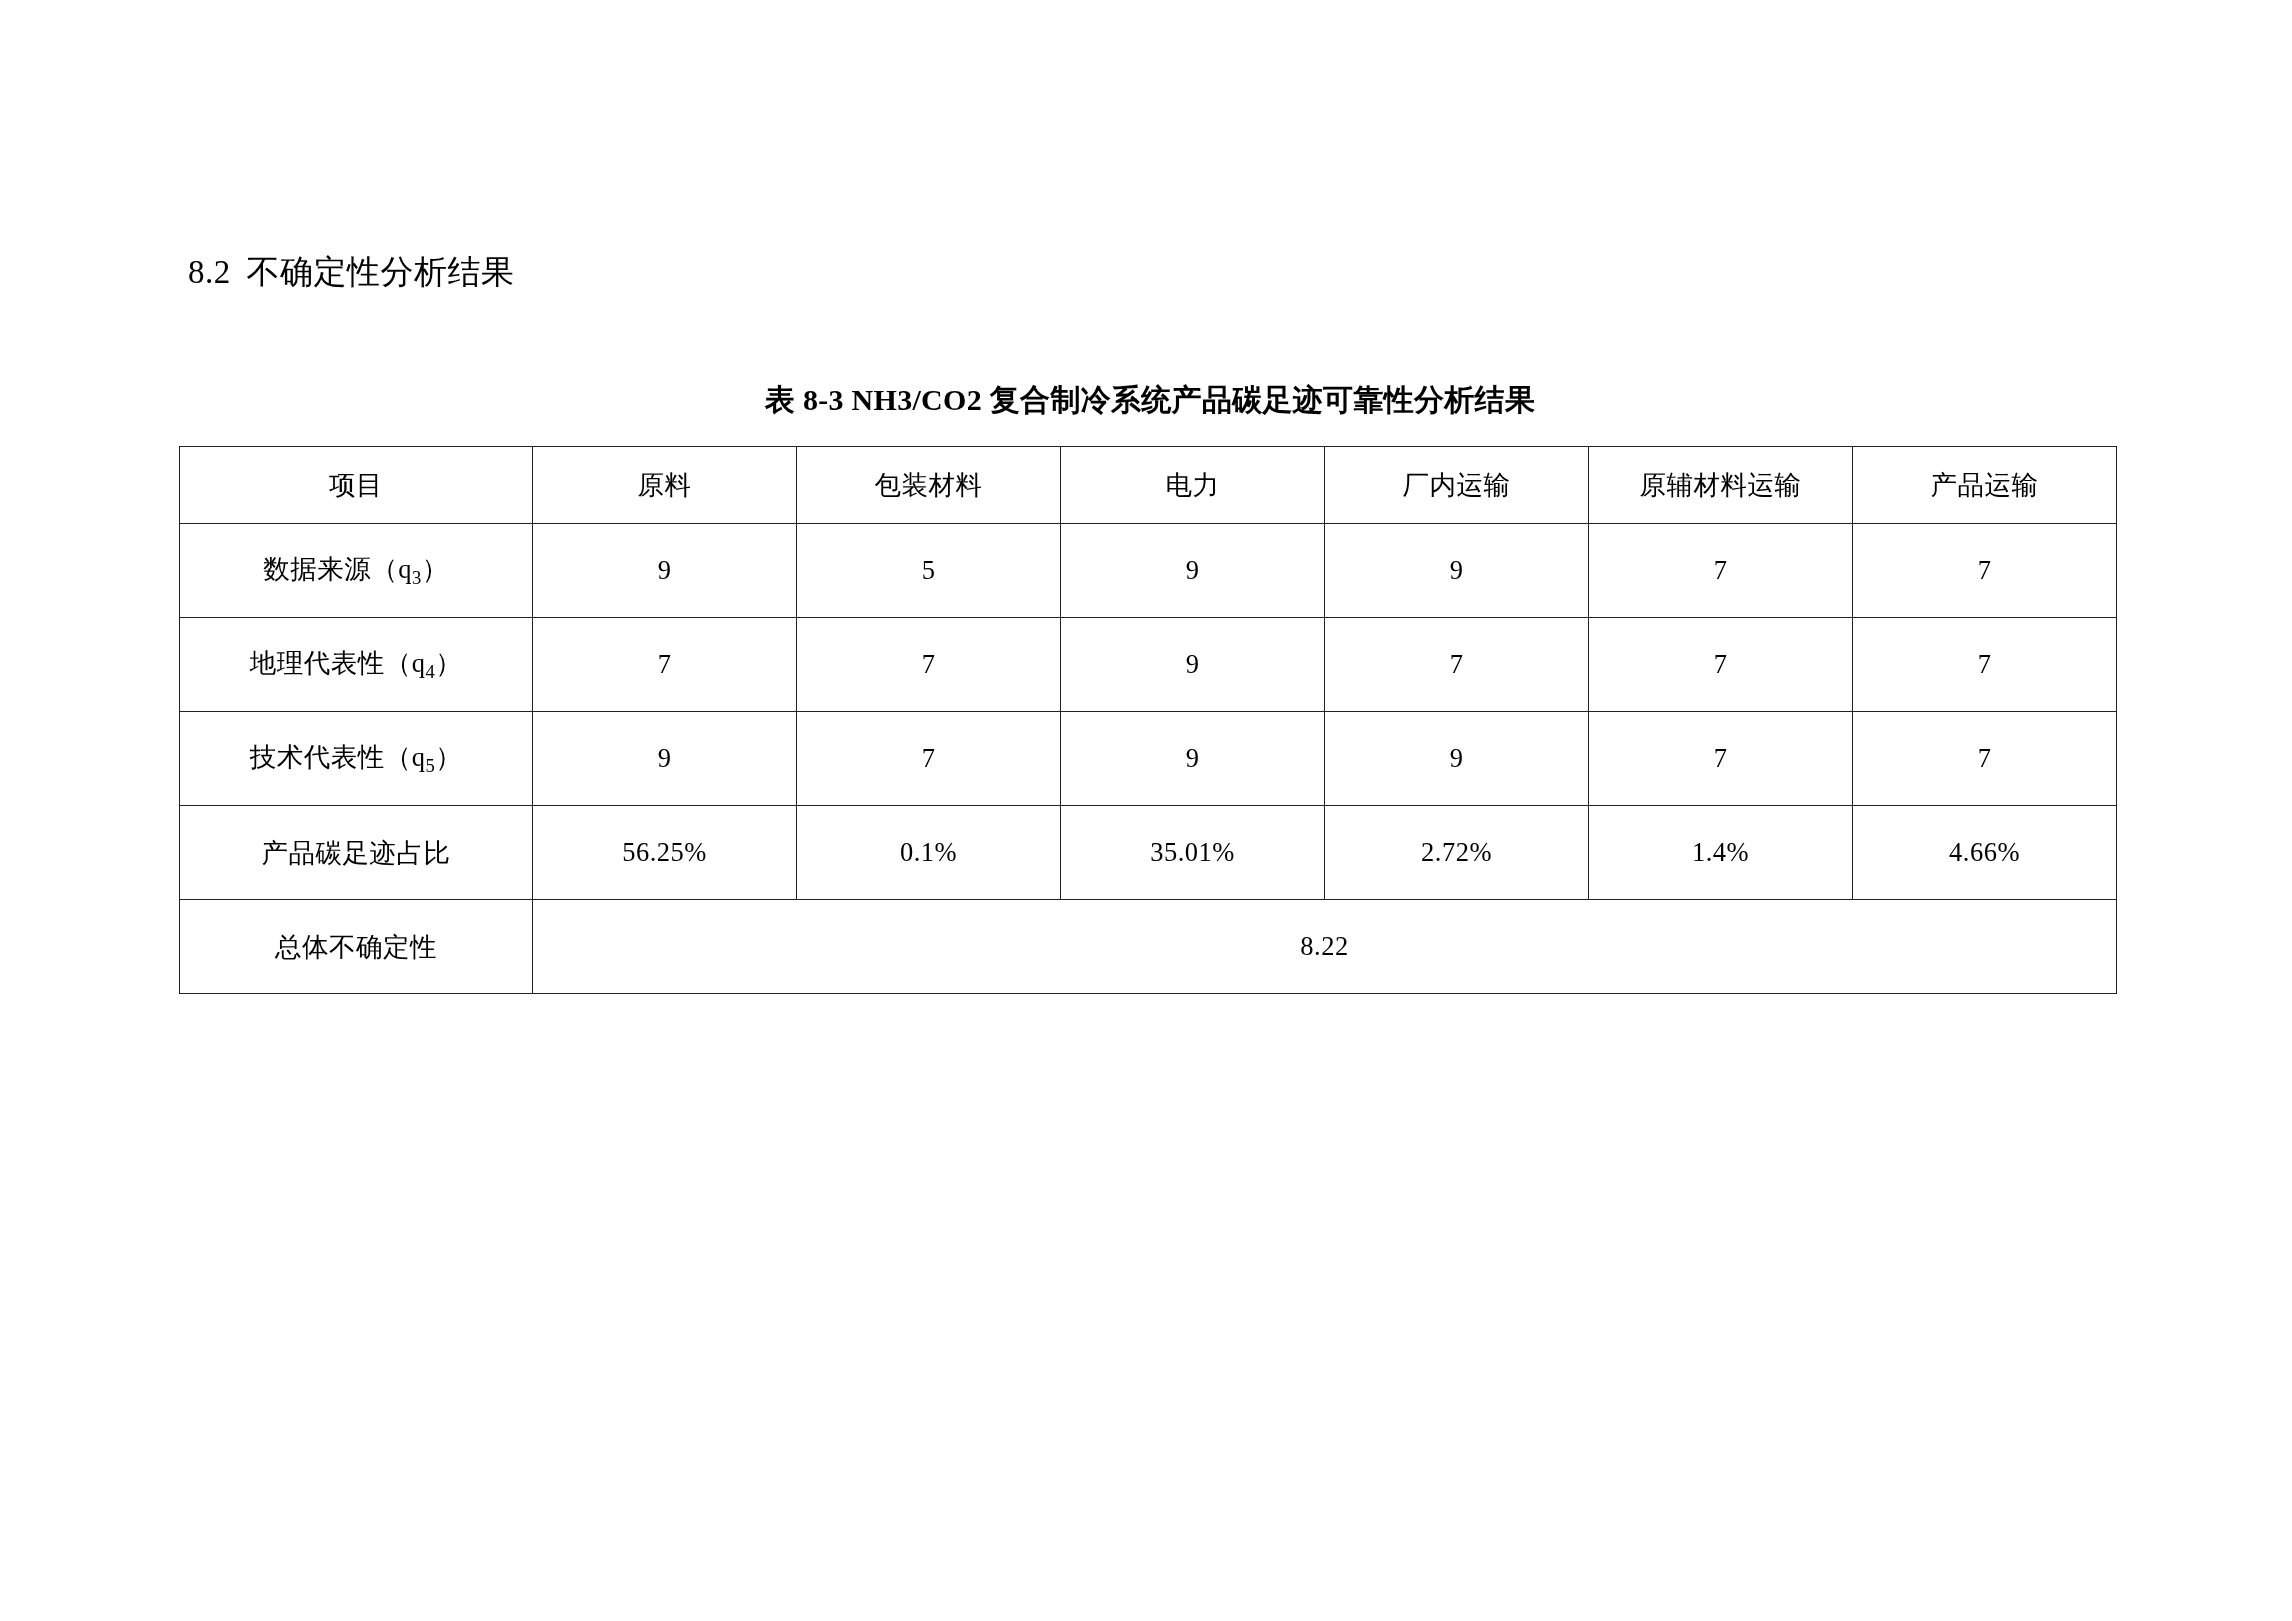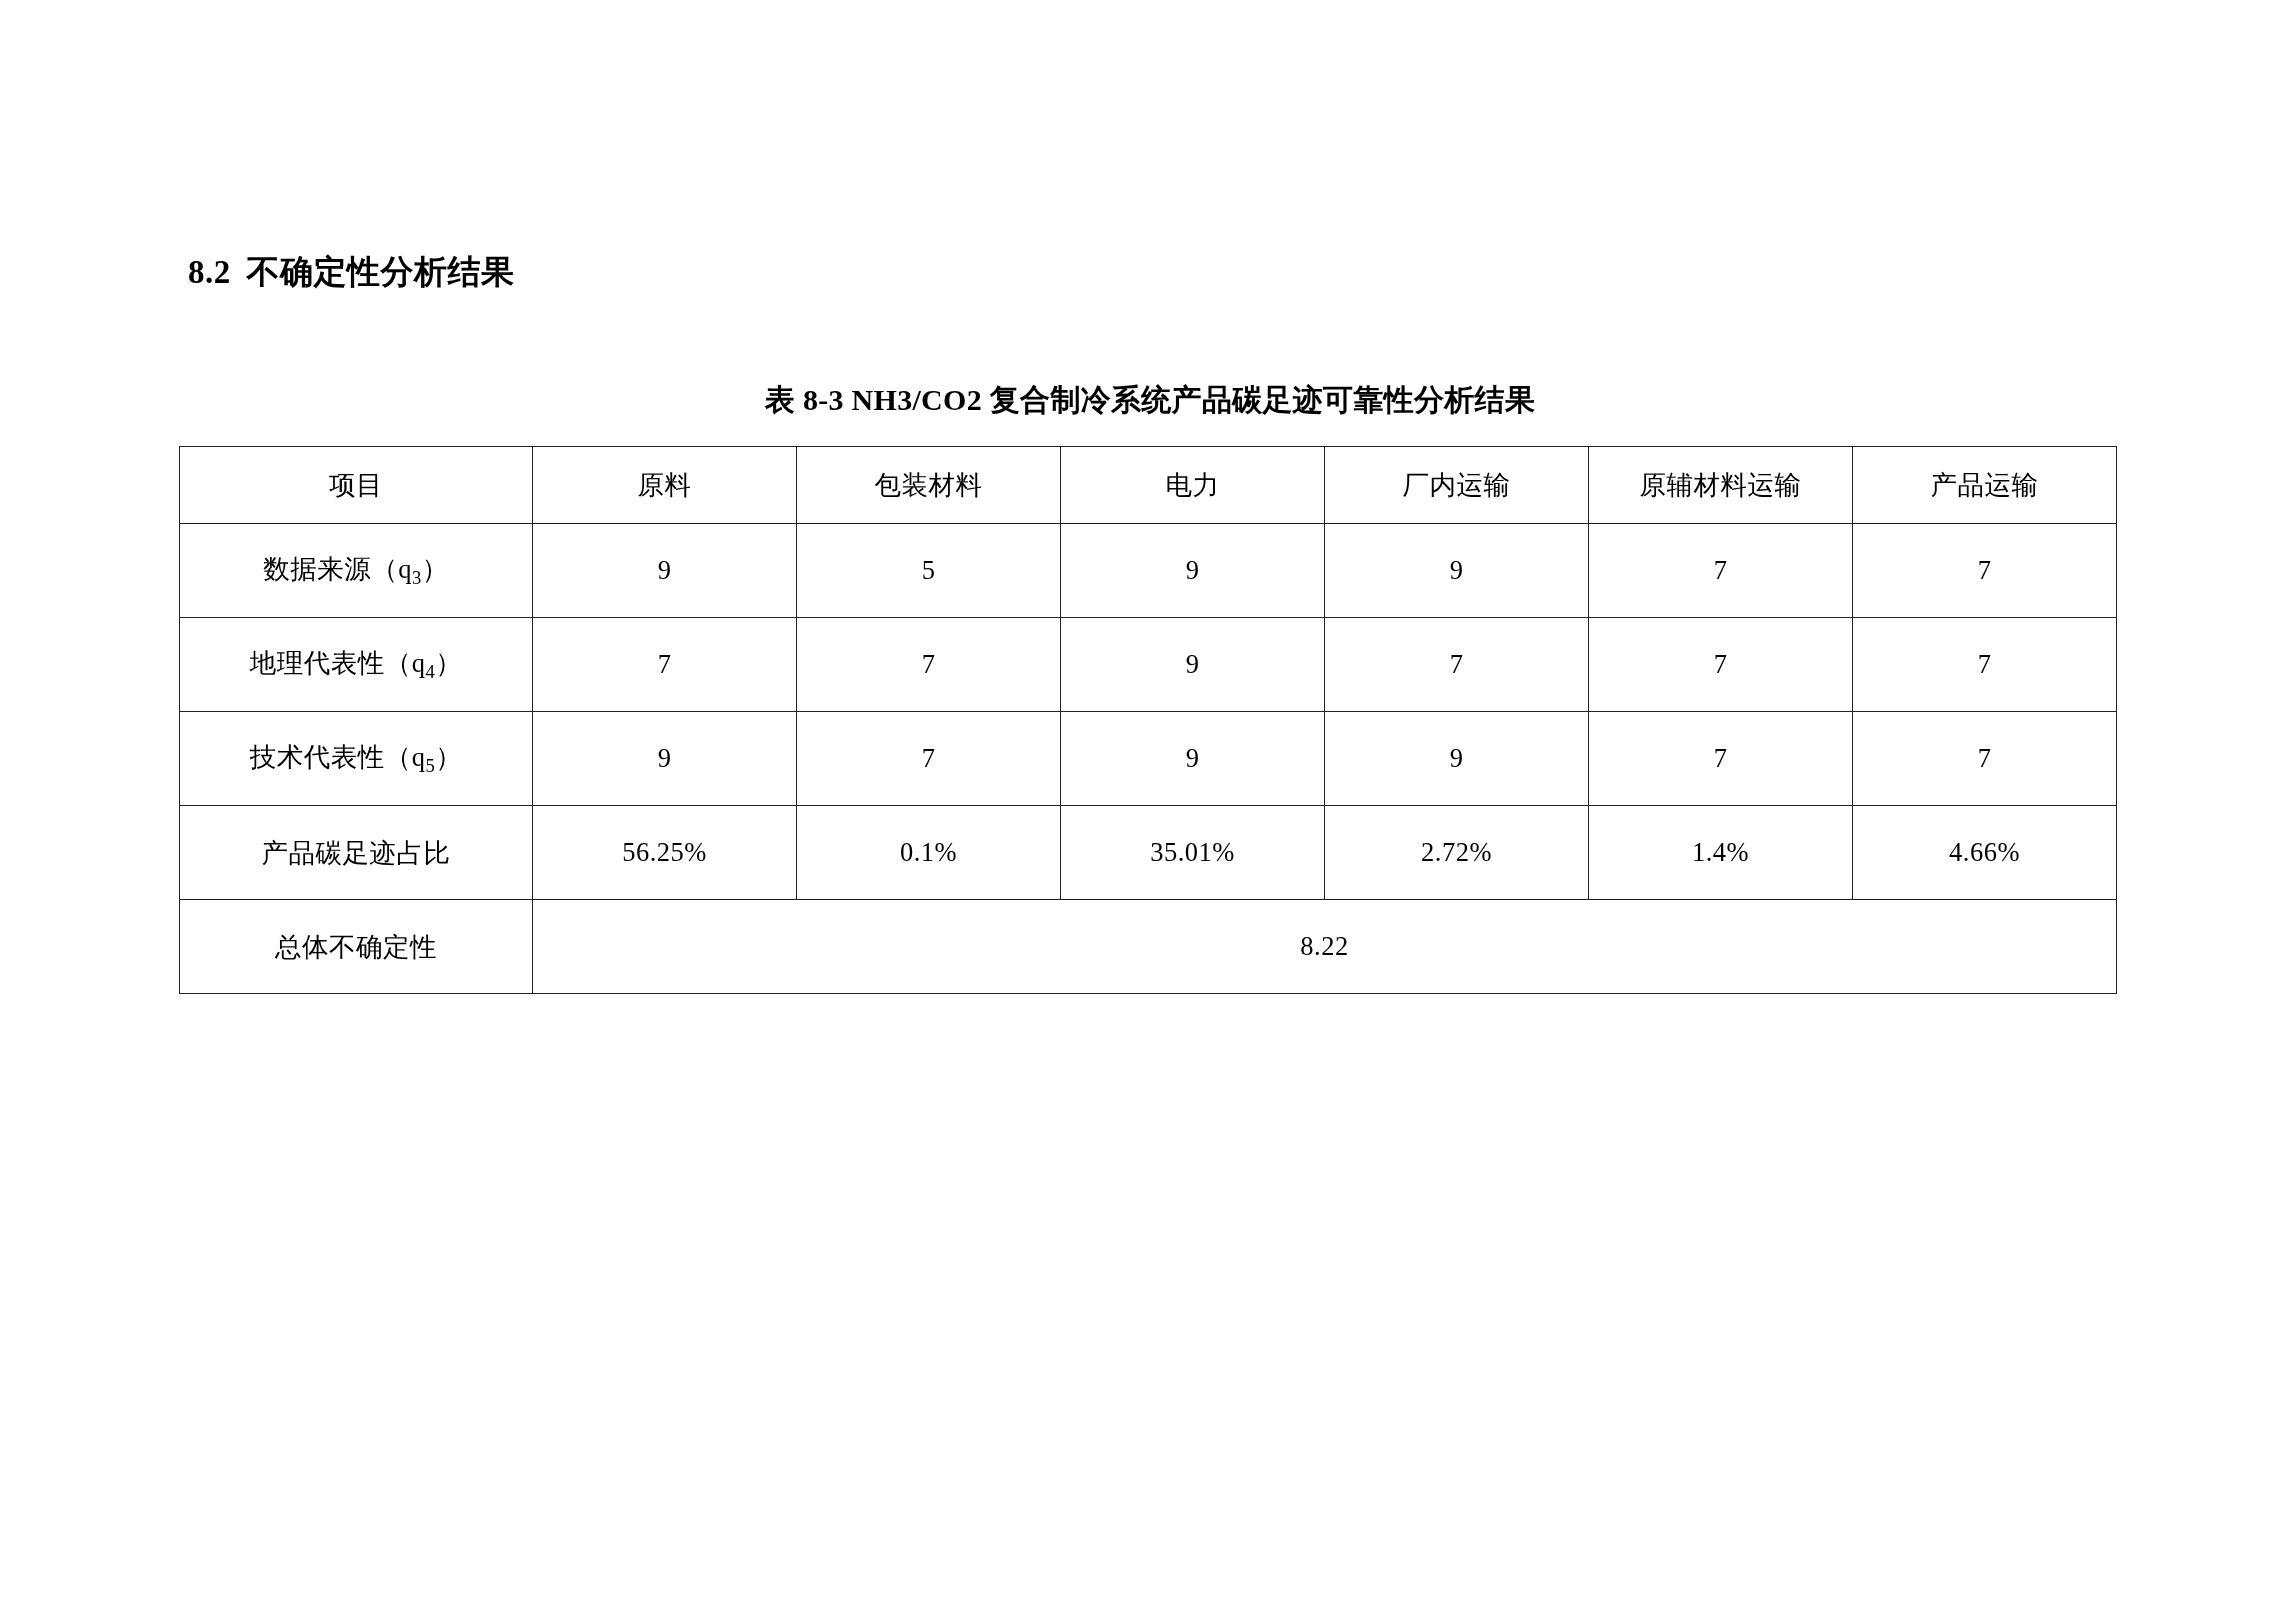--- a/index.html
+++ b/index.html
@@ -20,21 +20,21 @@
     left: 0; top: 0;
     width: 2293px;
     height: 1621px;
     background: #ffffff;
   }
   .section-heading {
     position: absolute;
     left: 188px;
     top: 250px;
     font-size: 33px;
-    font-weight: bold;
+    font-weight: normal;
     letter-spacing: 0.5px;
     white-space: nowrap;
   }
   .section-heading .num {
     margin-right: 15.7px;
   }
   .table-caption {
     position: absolute;
     left: 0;
     right: 0;

